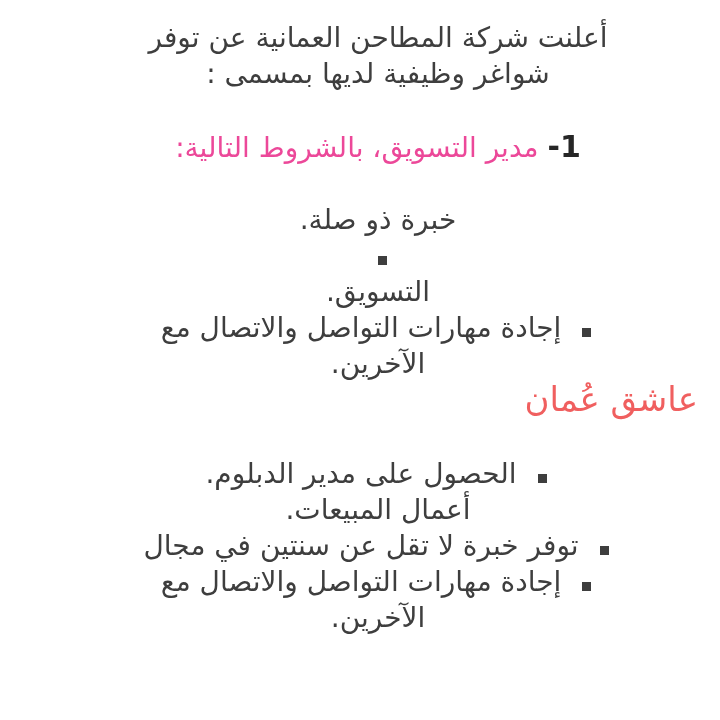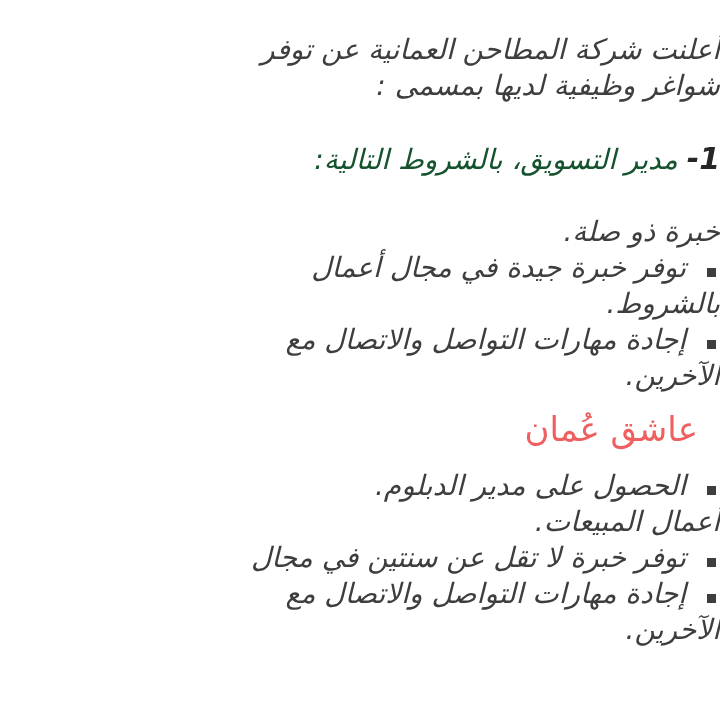--- a/index.html
+++ b/index.html
@@ -10,53 +10,53 @@
   .page {
     position: relative;
     width: 720px;
     height: 720px;
     background: #ffffff;
     overflow: hidden;
     direction: rtl;
     font-family: "DejaVu Sans", sans-serif;
   }
   .content {
-    padding-top: 32px;
+    padding-top: 20px;
     margin-left: 36px; 
+    text-align: center;
     color: #3e3e3e;
     font-size: 28px;
     line-height: 36px;
-    font-style: italic;
   }
   .line {
     height: 36px;
     white-space: nowrap;
   }
   .spacer {
     height: 37px;
   }
   .heading-num {
     font-weight: 700;
     color: #262626;
     font-size: 30px;
     letter-spacing: 0px;
   }
   .heading-title {
-    color: #14532d;
+    color: #ec4899;
   }
   .bullet-square {
     display: inline-block;
     width: 9px;
     height: 9px;
     background: #3e3e3e;
     margin: 0 4px 0 12px;
   }
   .watermark {
     position: absolute;
-    top: 406px;
+    top: 376px;
     right: 22px;
     color: #f05f5f;
     font-size: 34px;
     line-height: 46px;
     white-space: nowrap;
   }
 </style>
 </head>
 <body>
 
@@ -76,23 +76,22 @@
       <span class="heading-title">مدير التسويق، بالشروط التالية:</span>
     </div>
 
     <div class="spacer"></div>
 
     <div class="bullets">
       <div class="line">خبرة ذو صلة.</div>
 
       <div class="line">
         <span class="bullet-square"></span>
-        <span>توفر خبرة جيدة في مجال أعمال</span>
       </div>
-      <div class="line">بالشروط.</div>
+      <div class="line">التسويق.</div>
 
       <div class="line">
         <span class="bullet-square"></span>
         <span>إجادة مهارات التواصل والاتصال مع</span>
       </div>
       <div class="line">الآخرين.</div>
     </div>
 
     <div class="spacer"></div>
 

